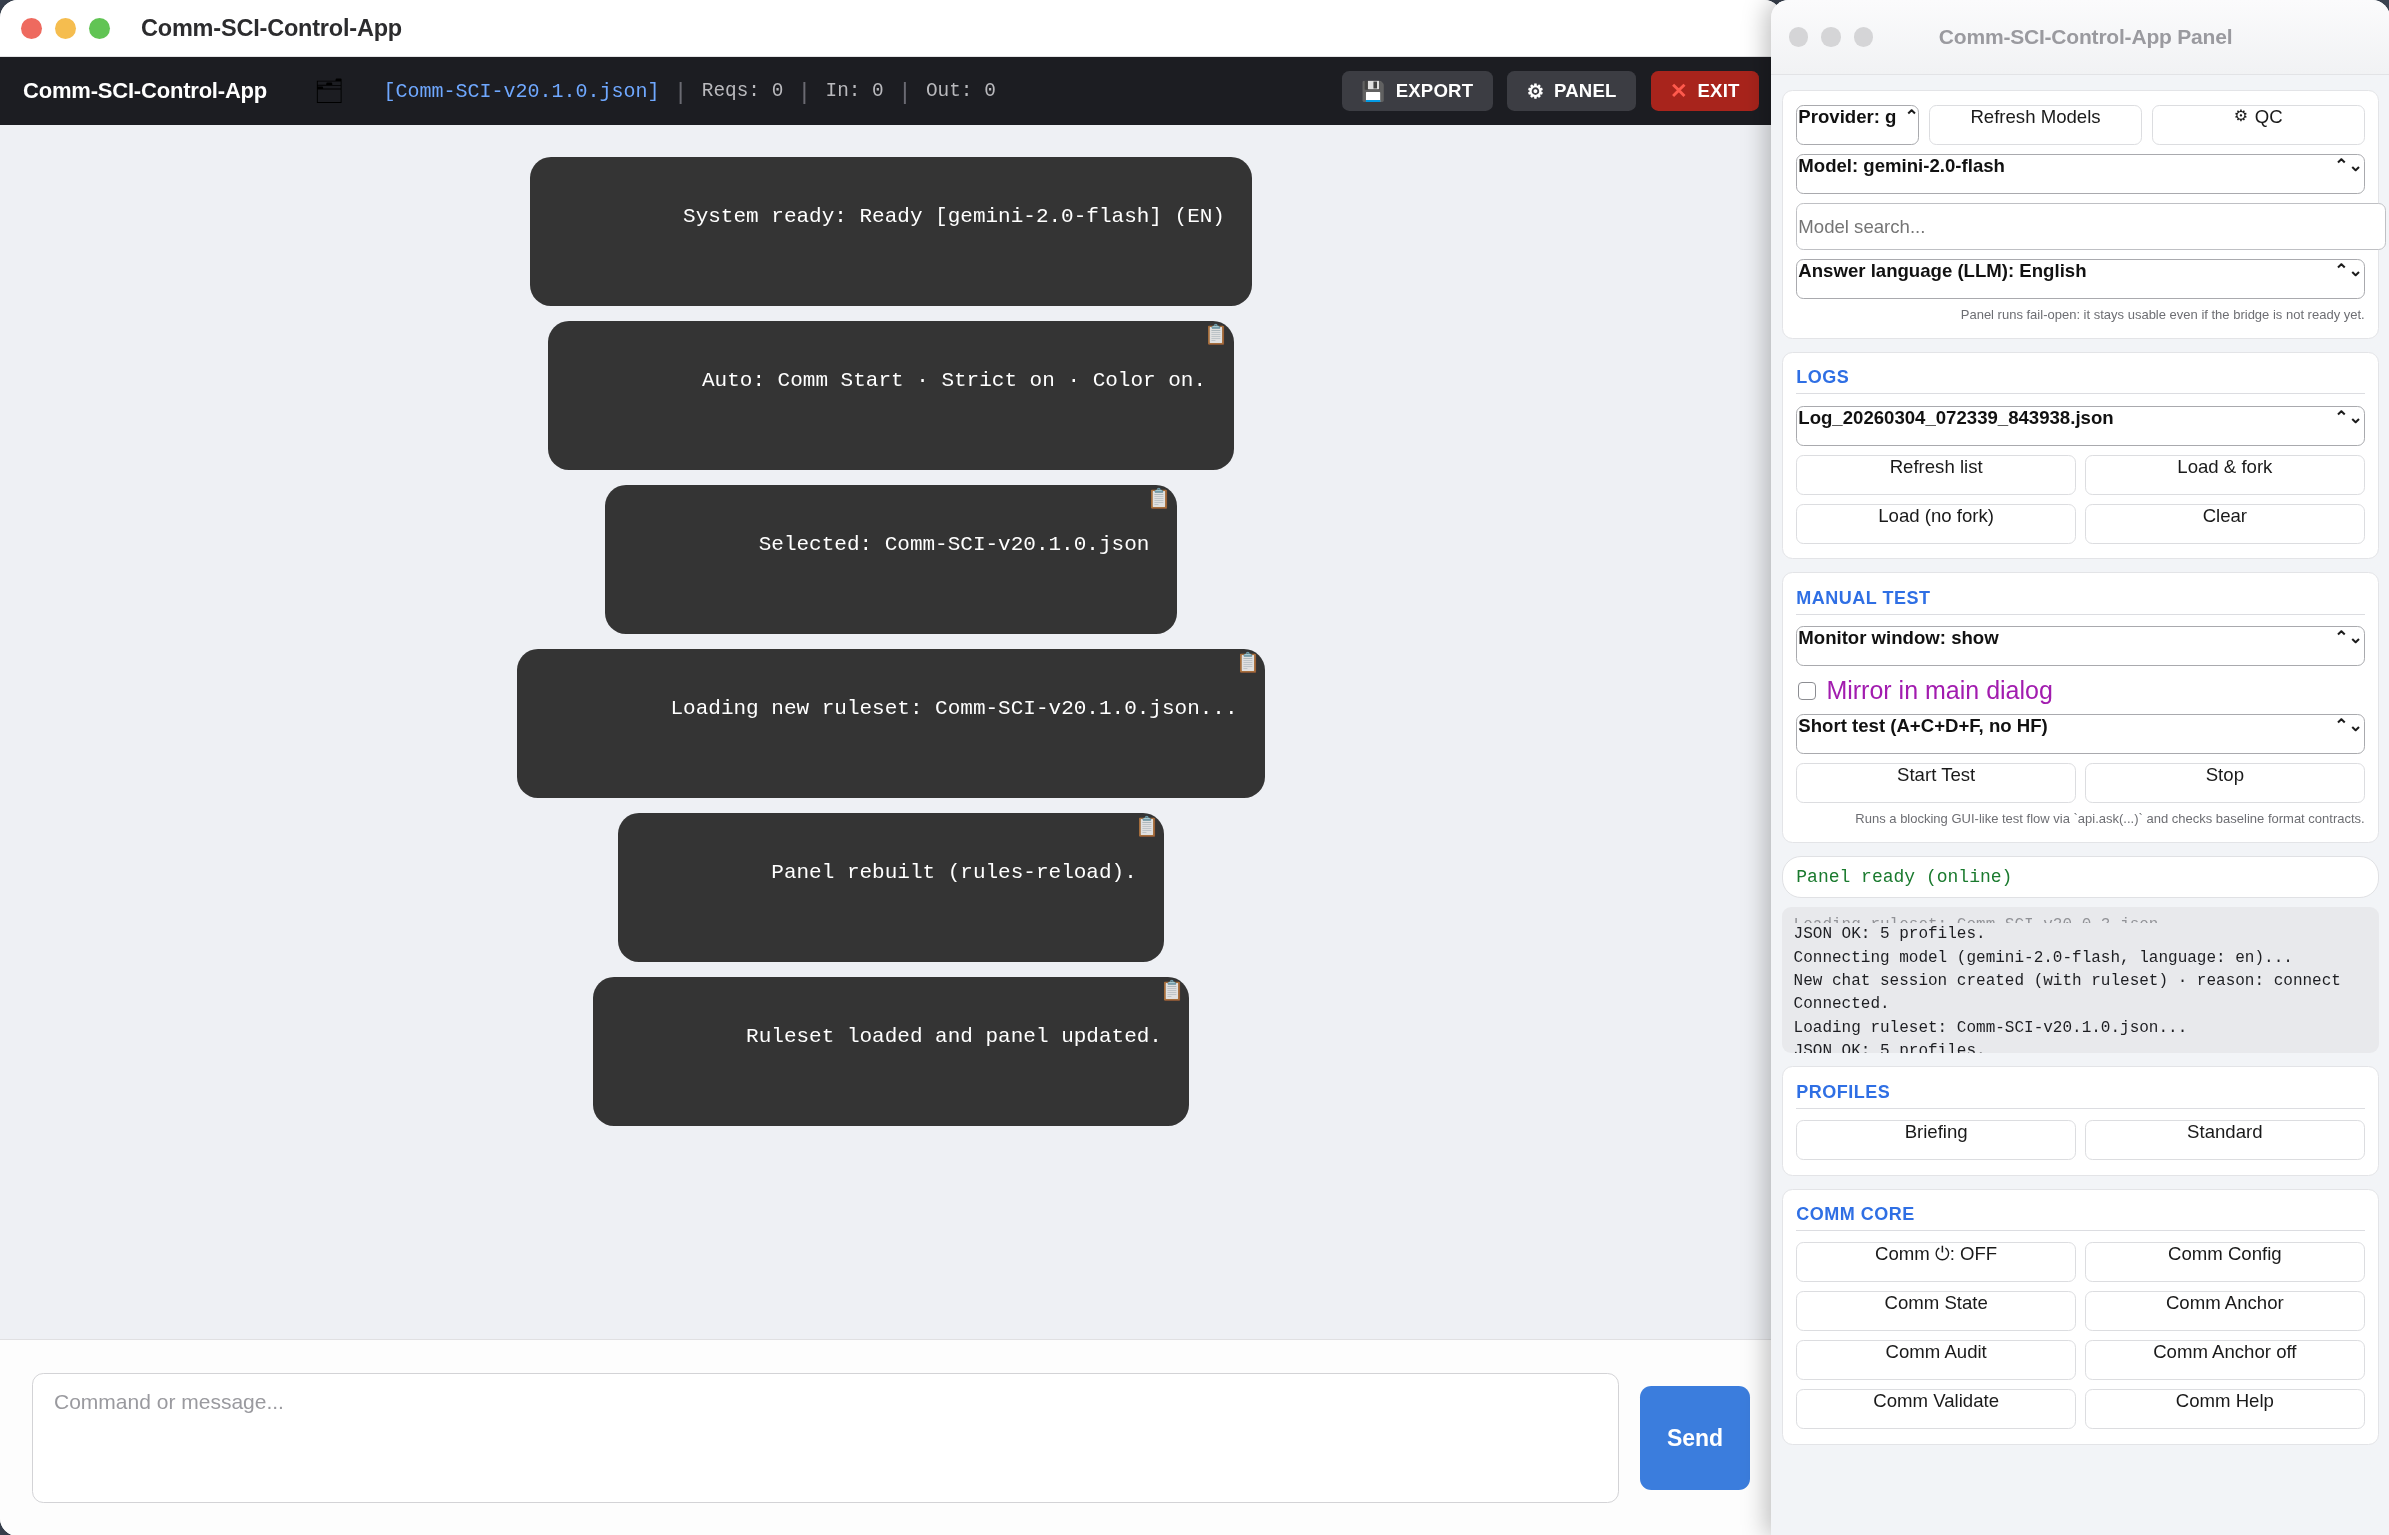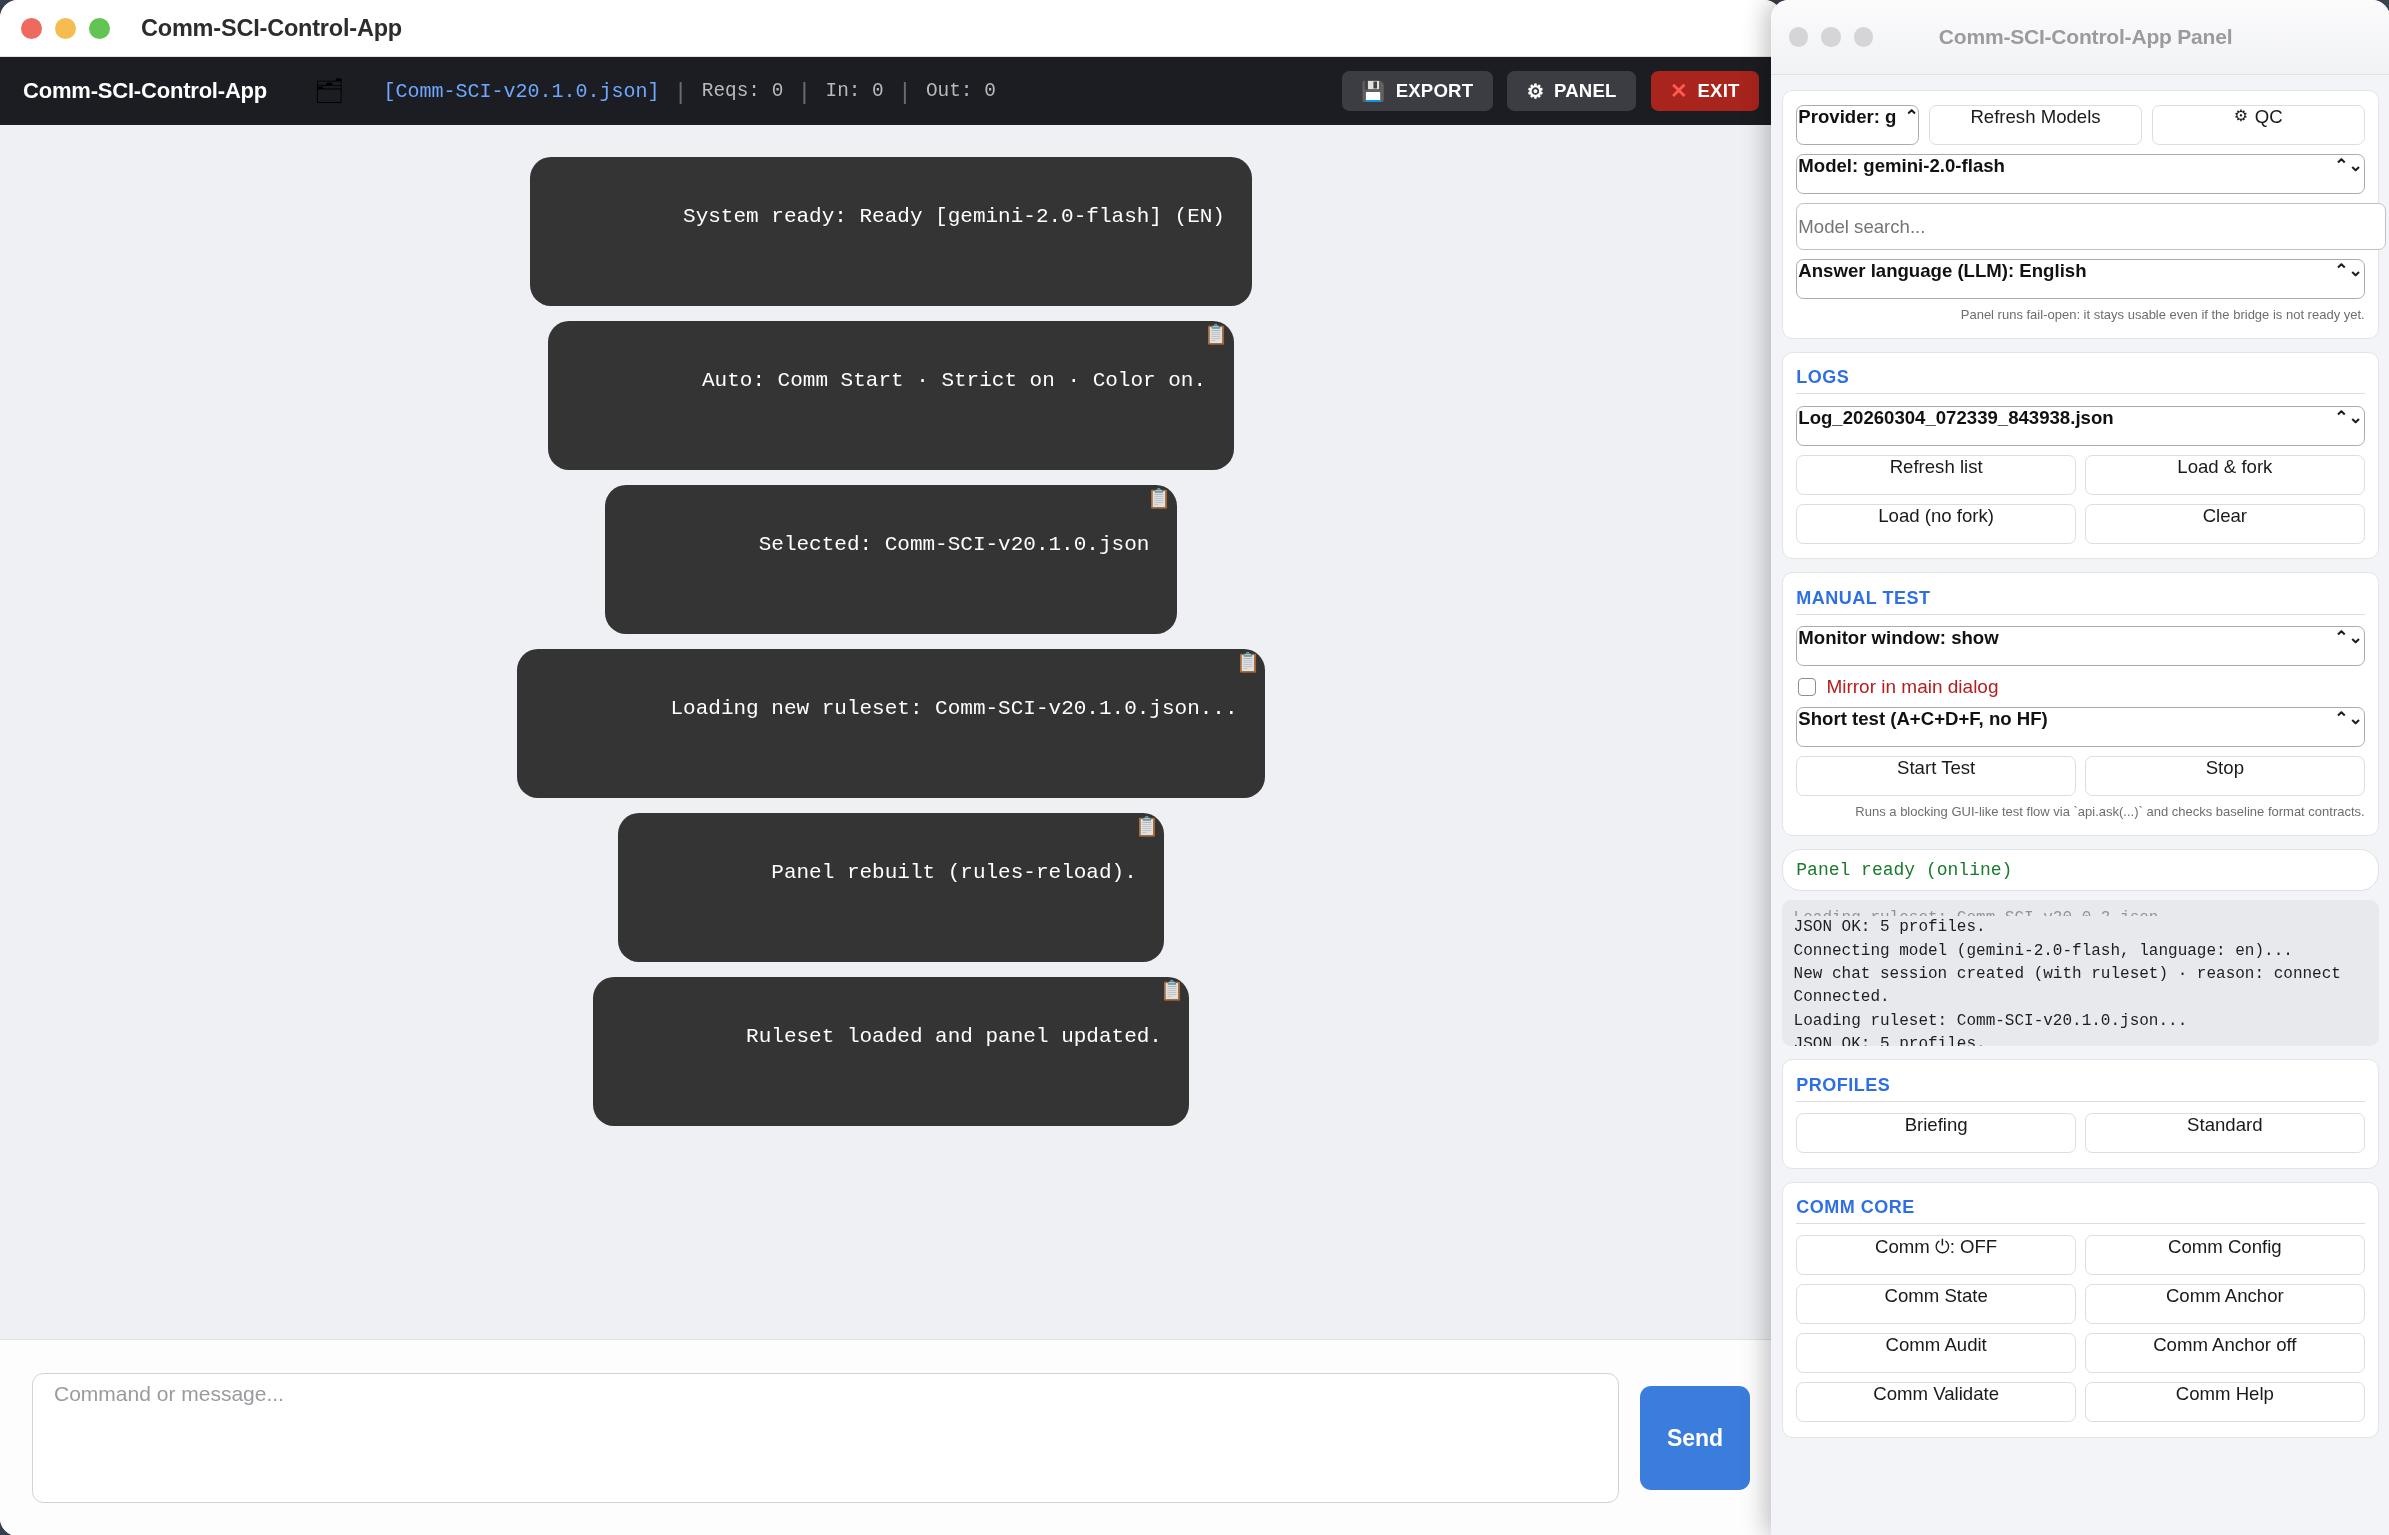--- a/index.html
+++ b/index.html
@@ -108,21 +108,21 @@
     border-top: 0.8px solid #e0e0e2;
     display: flex; align-items: center;
     padding: 29px 32px;
     gap: 21px;
   }
   .composer textarea {
     flex: 1; height: 130px;
     border: 0.8px solid #d3d3d6;
     border-radius: 11.3px;
     background: #fff;
-    padding: 8px 21px;
+    padding: 16px 21px;
     font-size: 21px;
     font-family: "Liberation Sans", sans-serif;
     color: #222; resize: none; outline: none;
   }
   .composer textarea::placeholder { color: #9a9a9f; }
   .send-btn {
     width: 110px; height: 104px;
     background: #3b7ddd; color: #fff;
     border: none; border-radius: 11.3px;
     font-size: 23px; font-weight: bold;
@@ -202,21 +202,21 @@
     font-size: 13px; color: #6d6e73;
     text-align: right; line-height: 1.35;
     margin-top: 6.5px;
   }
   .chk-row { display: flex; align-items: center; gap: 10.5px; margin: 10.5px 0 9px 1.6px; }
   .chkbox {
     width: 18px; height: 18px;
     border: 1.6px solid #8c8d92; border-radius: 4px;
     background: #fff;
   }
-  .chk-label { font-size: 19px; color: #b91c1c; }
+  .chk-label { font-size: 25px; color: #a21caf; }
 
   .status-box {
     background: #ffffff;
     border: 0.8px solid #e0e1e4;
     border-radius: 19px;
     padding: 9.7px 13px;
     font-family: "Liberation Mono", monospace;
     font-size: 18px;
     color: #1a7a2e;
     margin-bottom: 9.7px;

